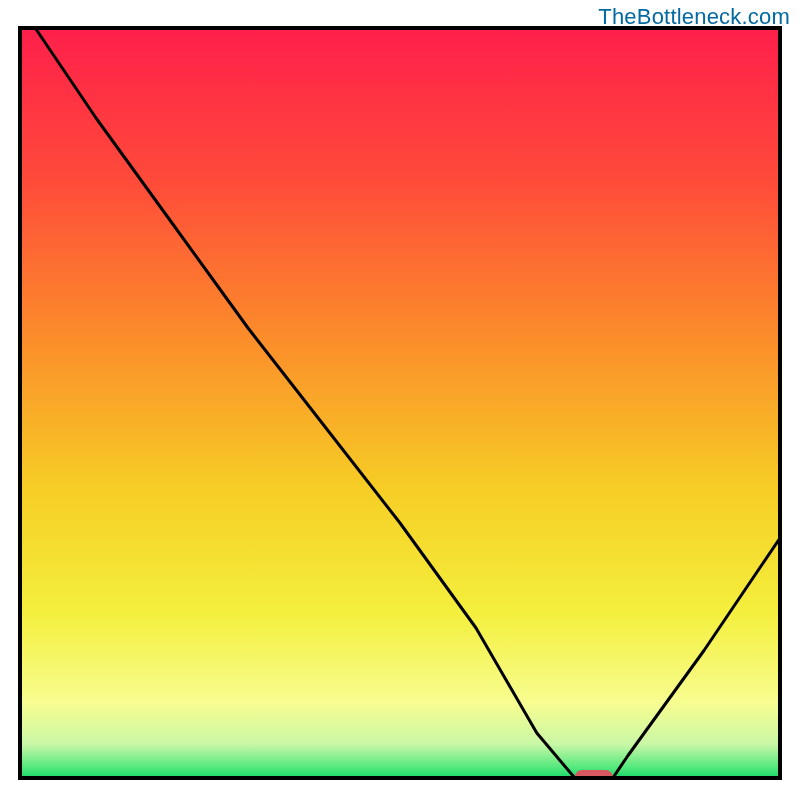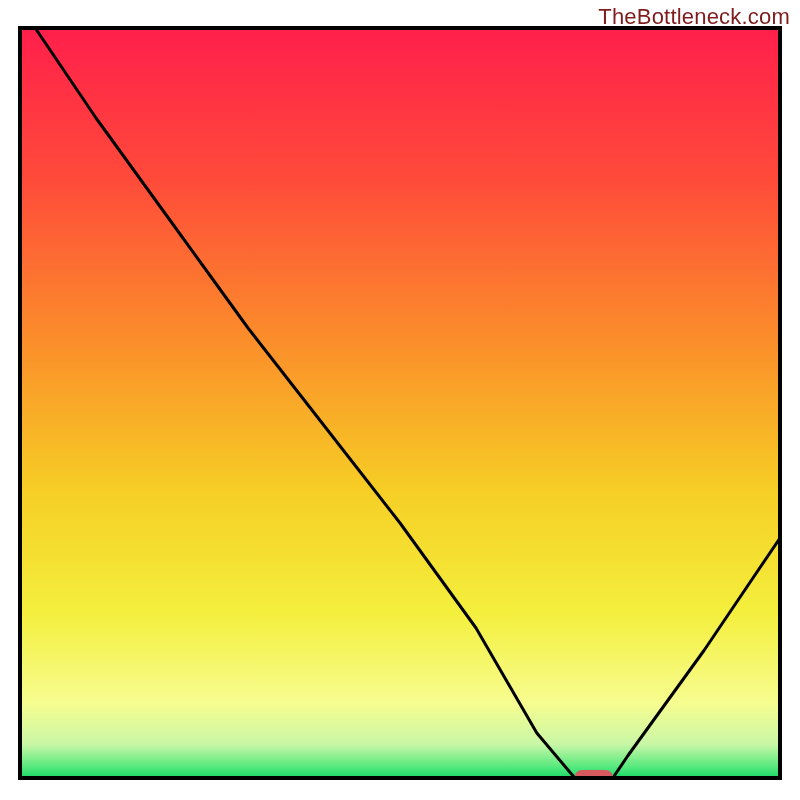--- a/index.html
+++ b/index.html
@@ -16,21 +16,21 @@
     width: 800px;
     height: 800px;
   }
   svg {
     display: block;
   }
   .watermark {
     position: absolute;
     top: 4px;
     right: 10px;
-    color: #7f1d1d;
+    color: #0369a1;
     font-size: 22px;
     font-weight: 500;
     letter-spacing: 0.2px;
     user-select: none;
   }
 </style>
 </head>
 <body>
 
 <div class="canvas-wrap">

